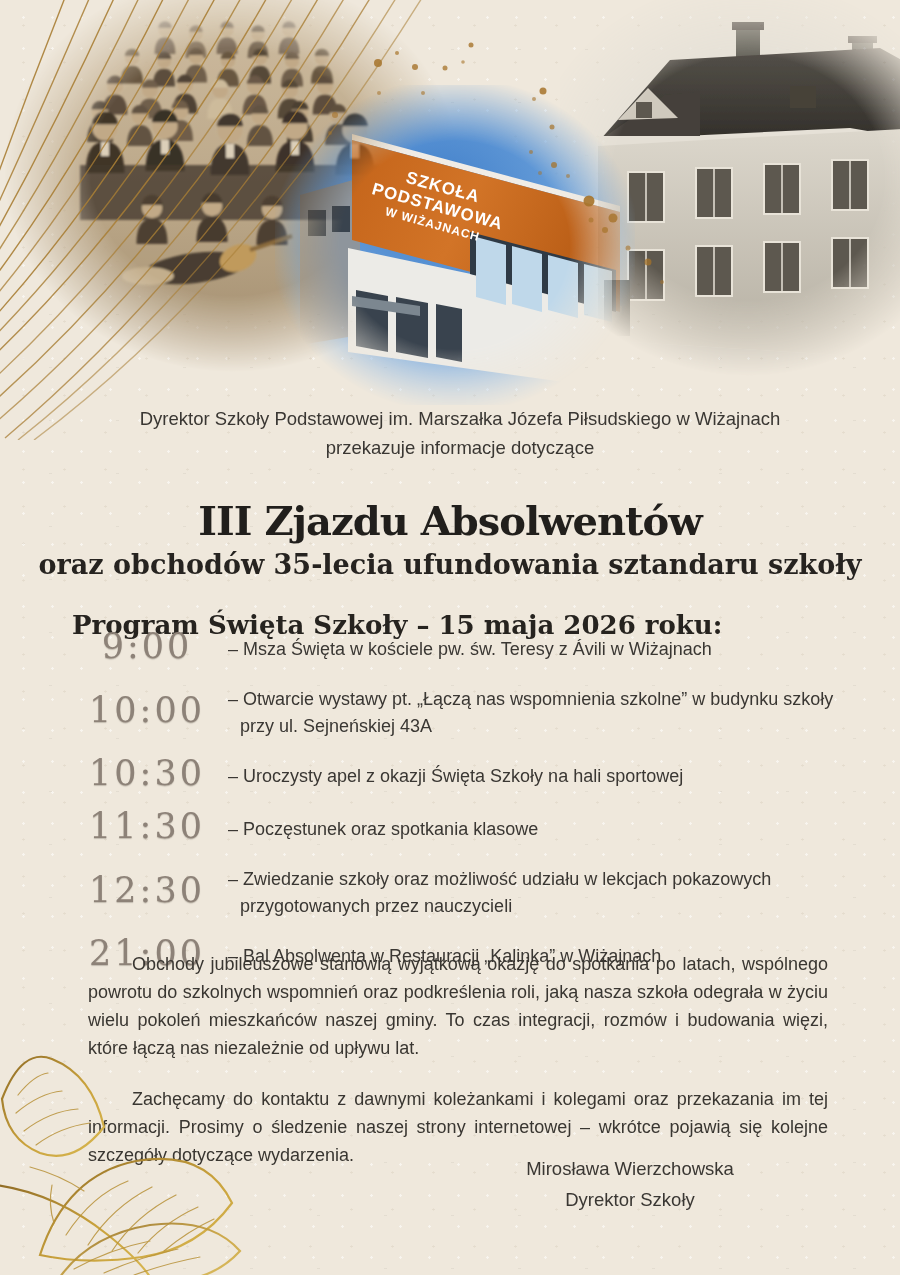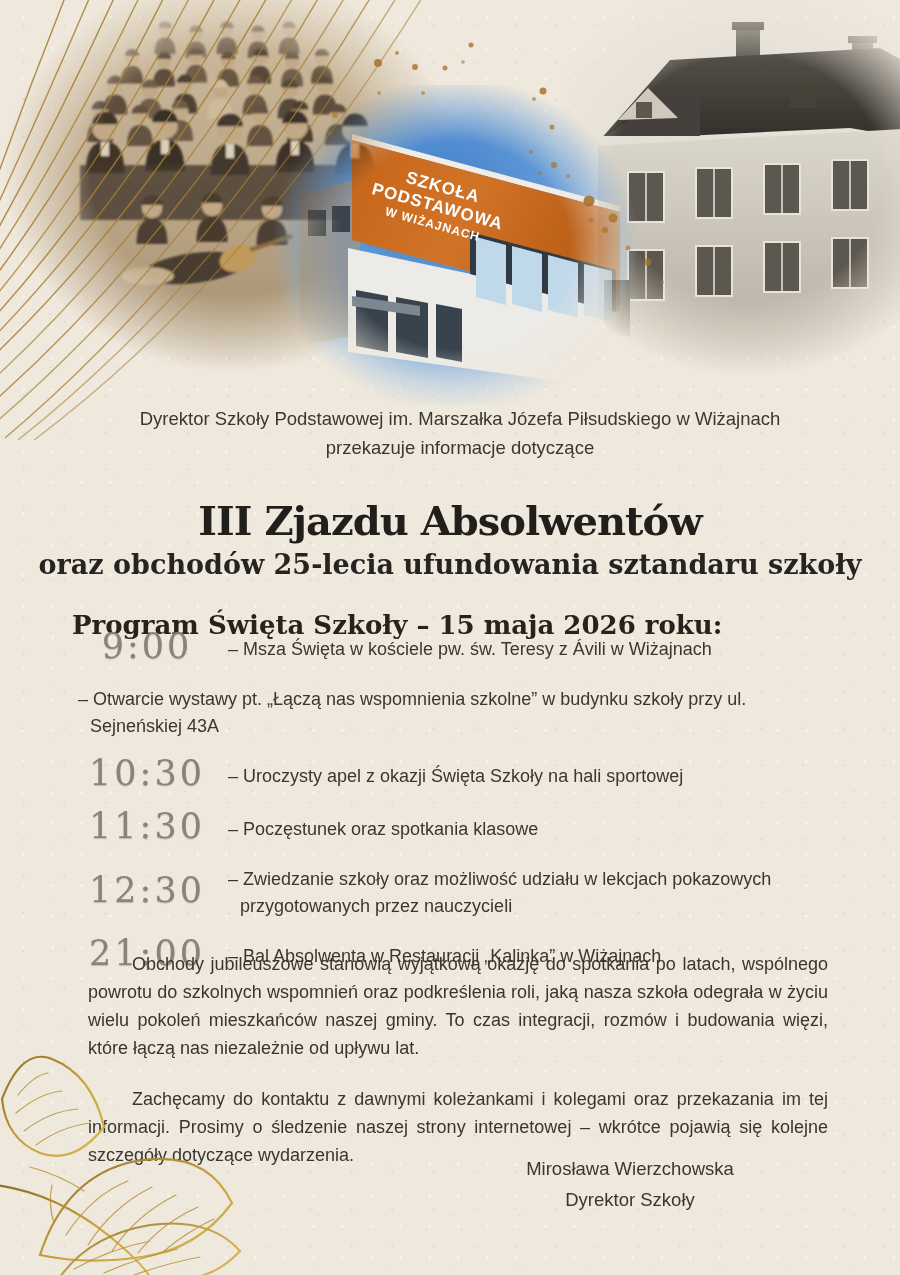--- a/index.html
+++ b/index.html
@@ -276,30 +276,31 @@
       <path d="M 430,-15 Q 248,280 34,440" opacity=".55"></path>
     </g>
   </svg>
 
   <div class="intro">
     <div>Dyrektor Szkoły Podstawowej im. Marszałka Józefa Piłsudskiego w Wiżajnach</div>
     <div>przekazuje informacje dotyczące</div>
   </div>
 
   <h1 class="title">III Zjazdu Absolwentów</h1>
-  <h2 class="subtitle">oraz obchodów 25-lecia ufundowania sztandaru szkoły</h2>
+  <h2 class="subtitle">oraz obchodów 35-lecia ufundowania sztandaru szkoły</h2>
 
   <h3 class="program-heading">Program Święta Szkoły – 15 maja 2026 roku:</h3>
 
   <div class="schedule">
     <div class="schedule-row">
       <div class="time">9:00</div>
       <div class="desc">– Msza Święta w kościele pw. św. Teresy z Ávili w Wiżajnach</div>
     </div>
     <div class="schedule-row">
+      <div class="time">10:00</div>
       <div class="desc">– Otwarcie wystawy pt. „Łączą nas wspomnienia szkolne” w budynku szkoły przy ul. Sejneńskiej 43A</div>
     </div>
     <div class="schedule-row">
       <div class="time">10:30</div>
       <div class="desc">– Uroczysty apel z okazji Święta Szkoły na hali sportowej</div>
     </div>
     <div class="schedule-row">
       <div class="time">11:30</div>
       <div class="desc">– Poczęstunek oraz spotkania klasowe</div>
     </div>

